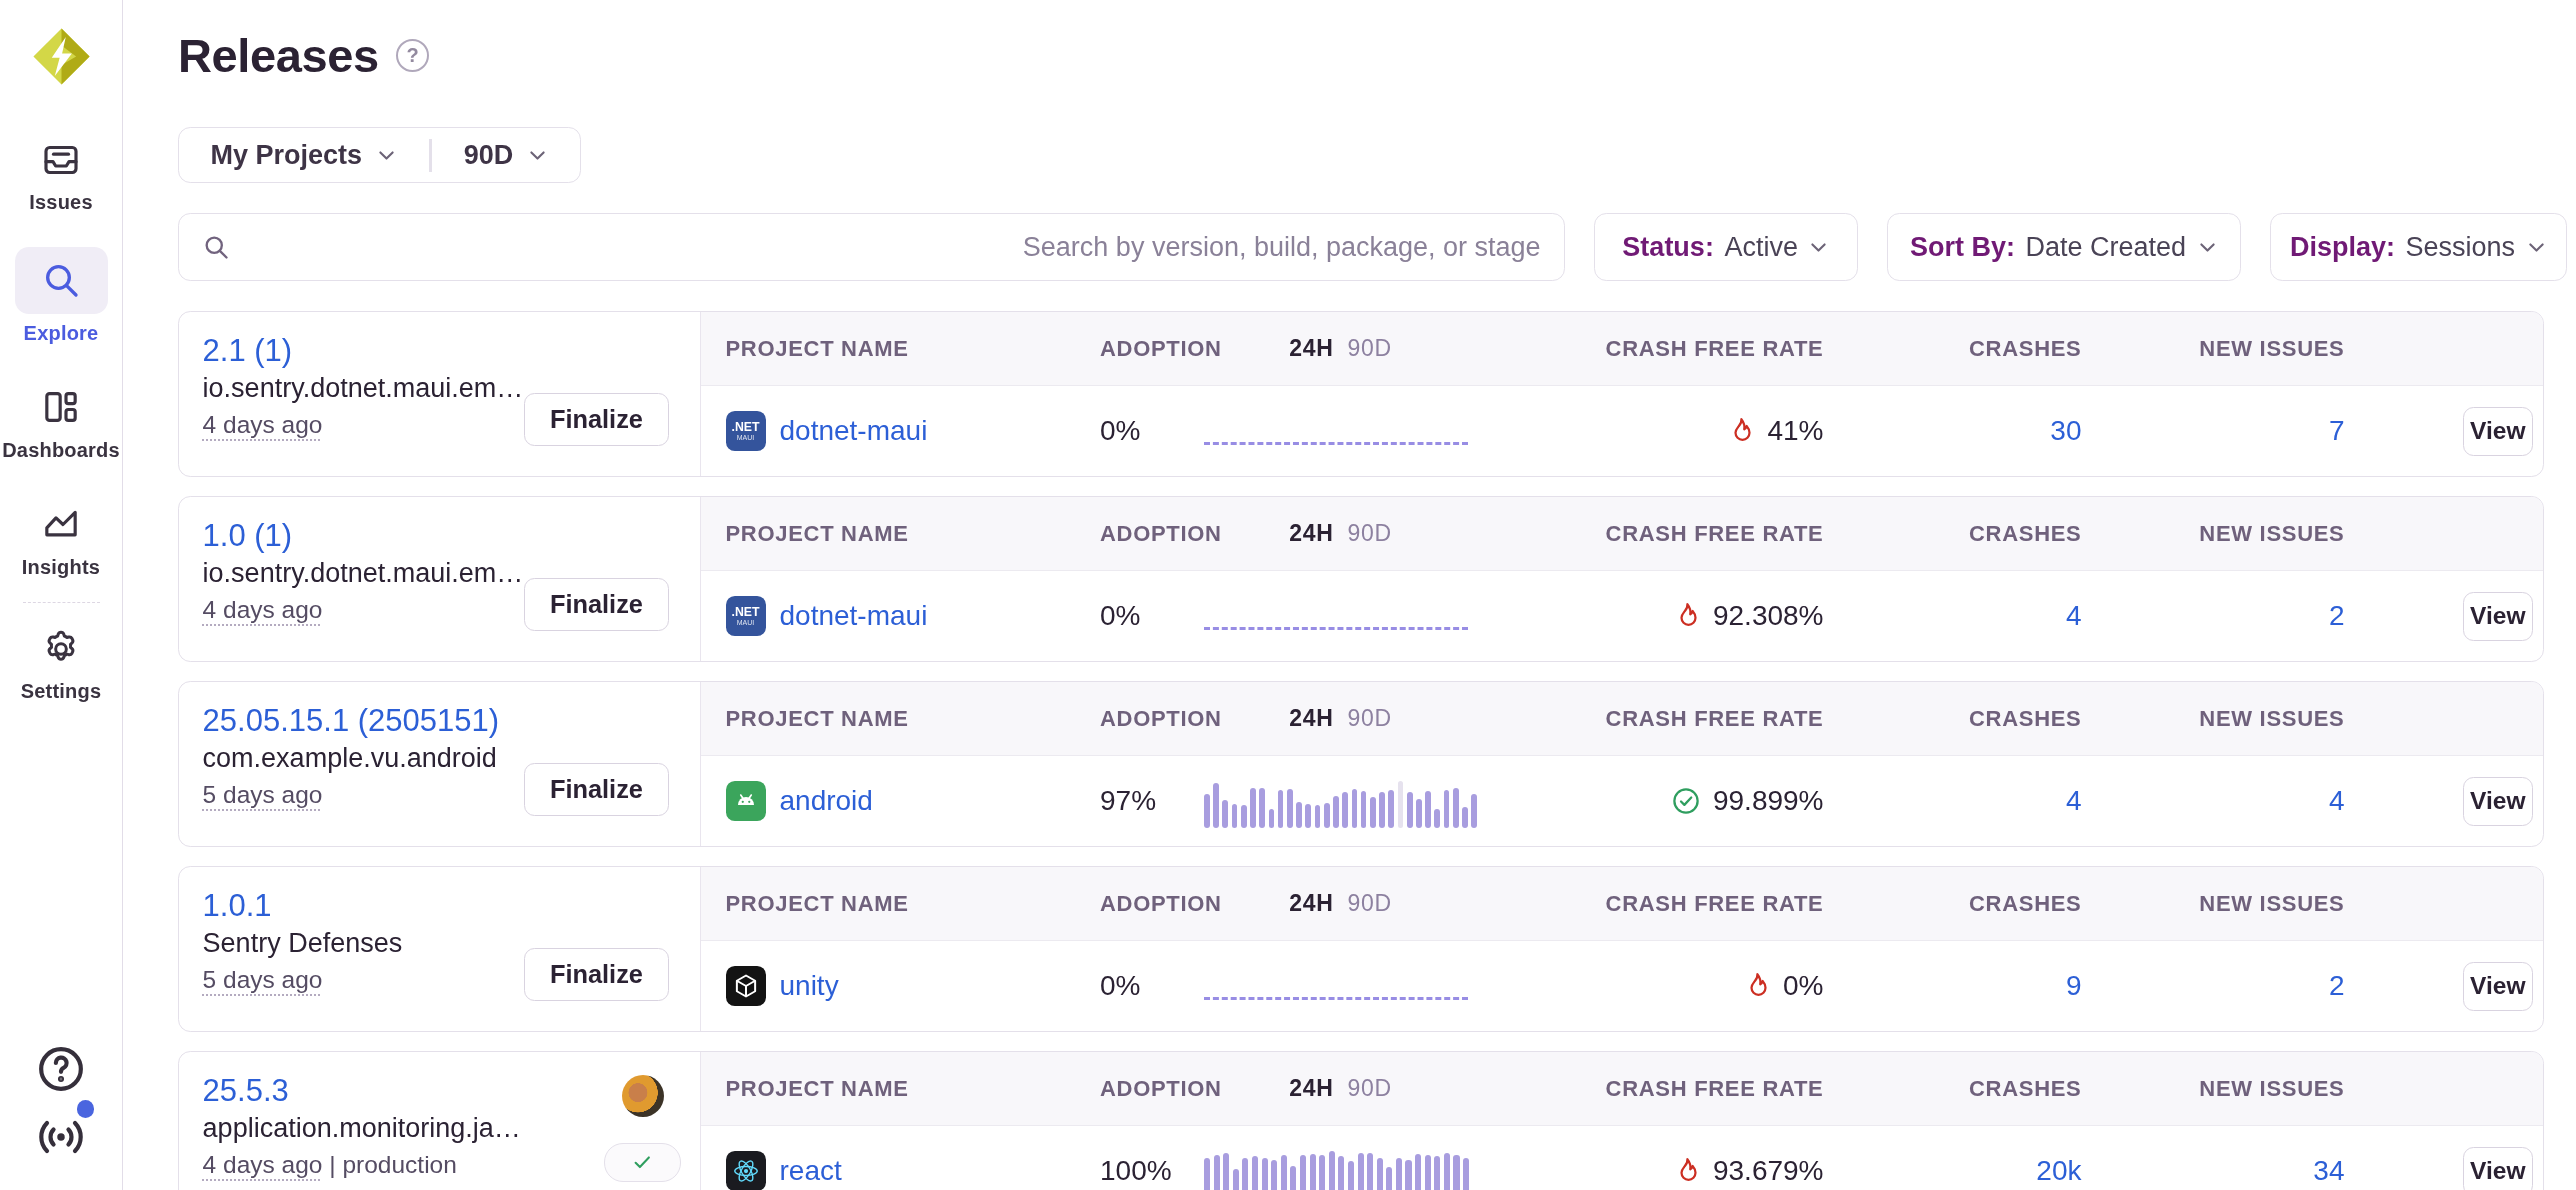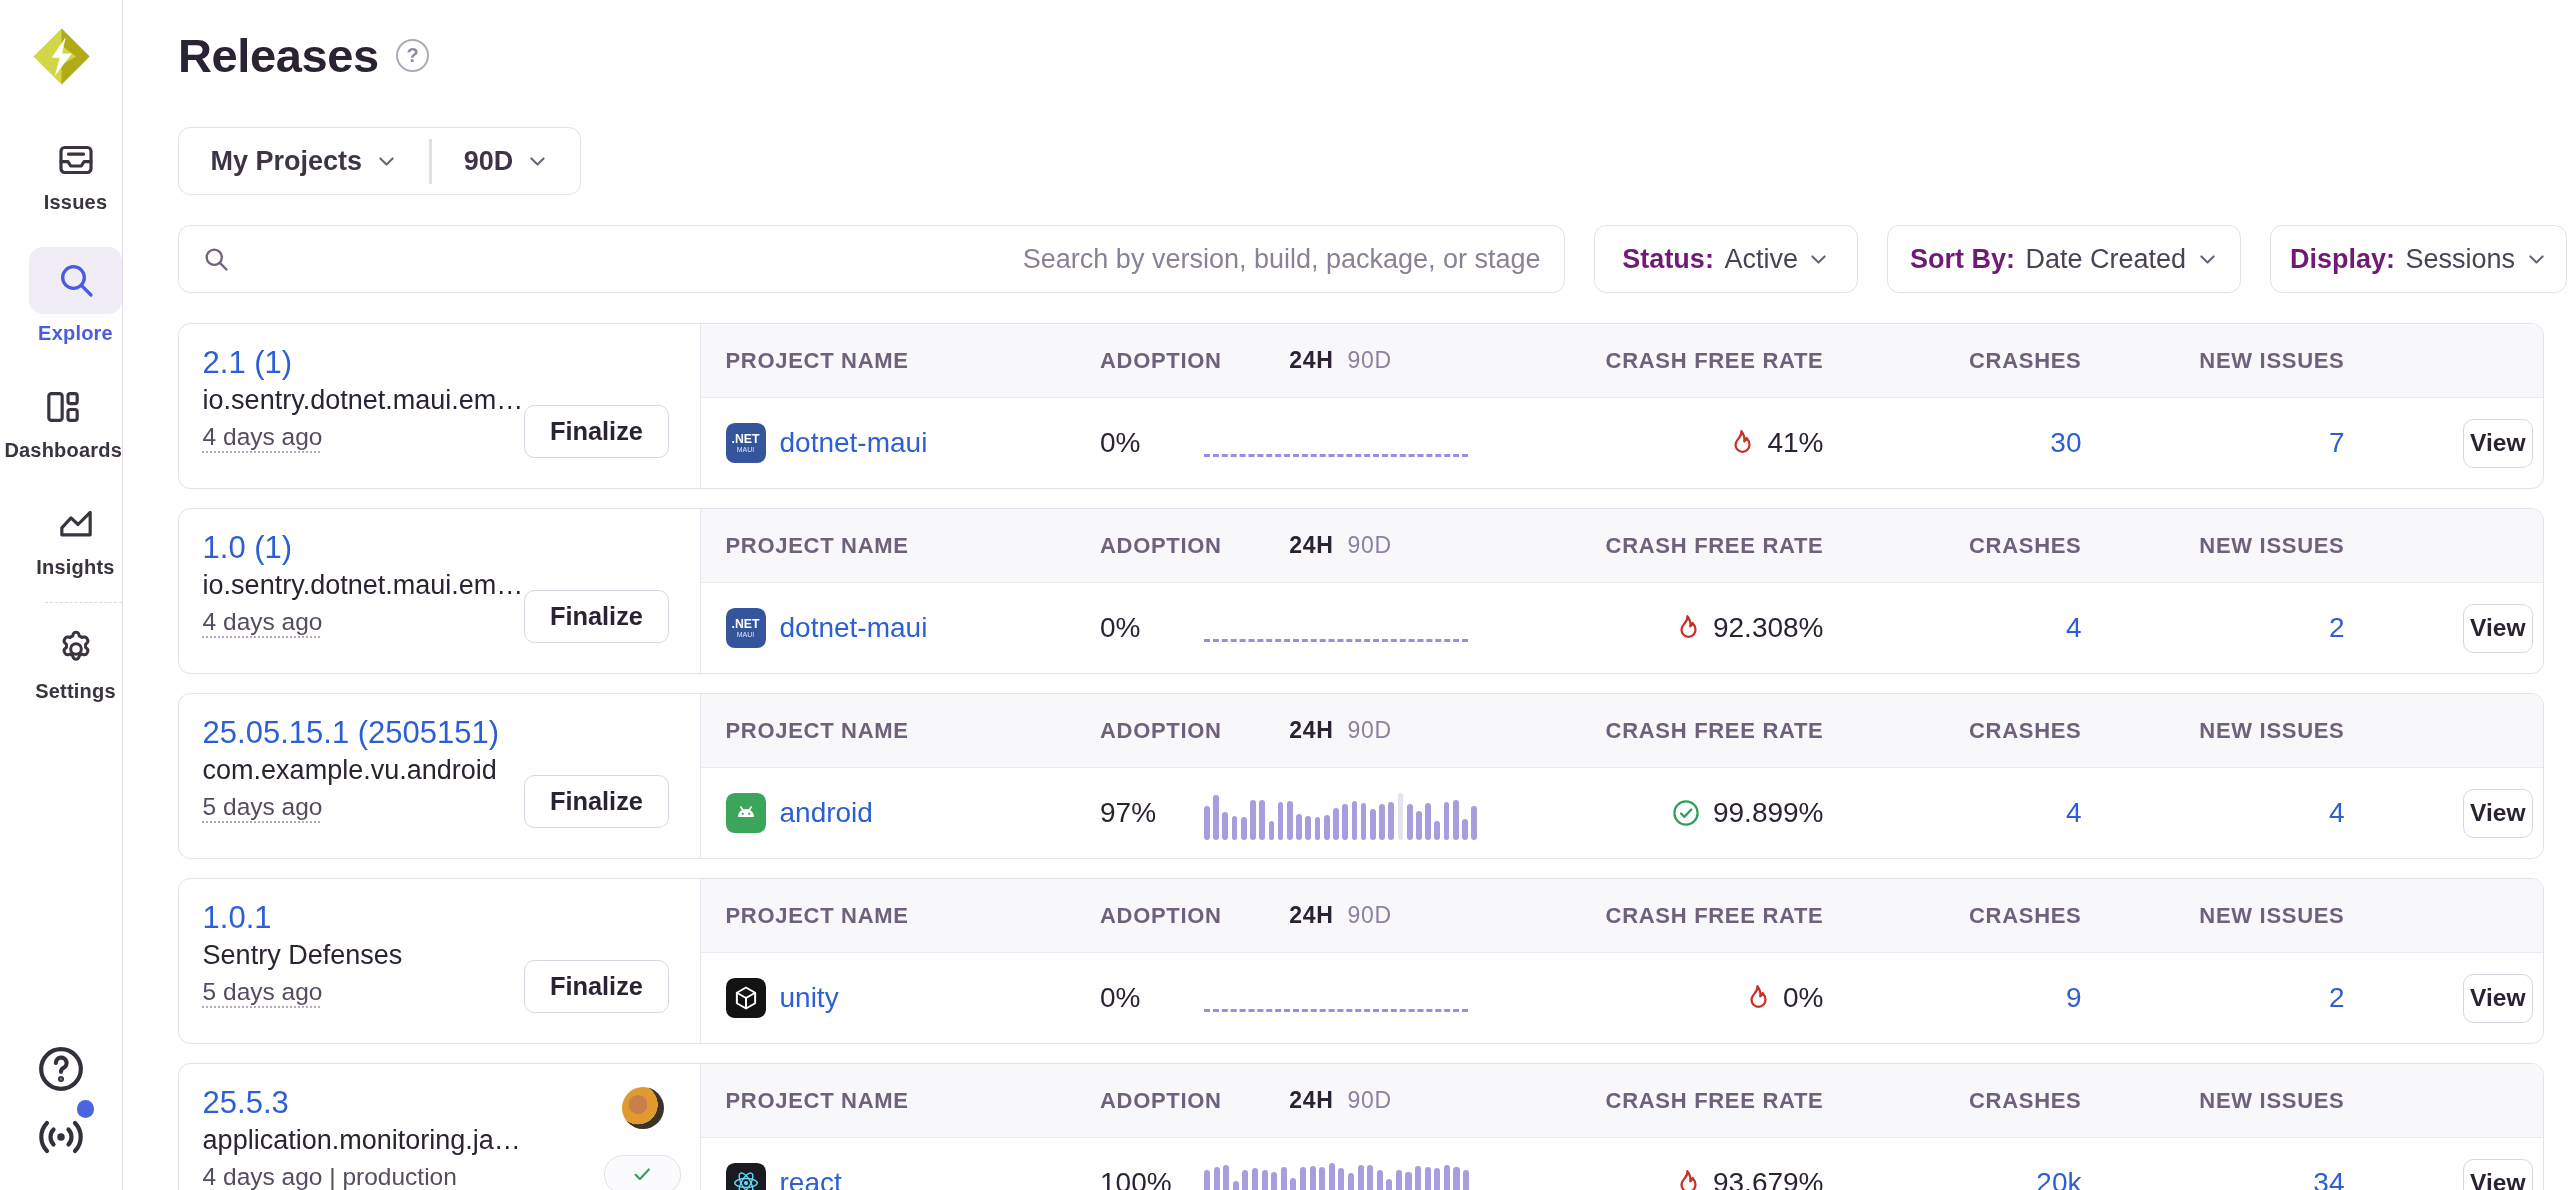--- a/index.html
+++ b/index.html
@@ -3,21 +3,21 @@
 <meta charset="utf-8">
 <style>
   * { margin:0; padding:0; box-sizing:border-box; }
   html,body { width:2576px; height:1191px; overflow:hidden; background:#fff;
     font-family:"Liberation Sans", sans-serif; color:#2b2233; }
 
   
   .sidebar { position:absolute; left:0; top:0; width:123px; height:100%;
     border-right:0.9px solid #e2dde8; background:#fff; display:flex; flex-direction:column; align-items:center; }
   .logo { margin-top:26px; width:67px; height:61px; cursor:pointer; }
-  .nav { display:flex; flex-direction:column; align-items:flex-end; width:100%; }
+  .nav { display:flex; flex-direction:column; align-items:center; width:100%; }
   .nav-item { display:flex; flex-direction:column; align-items:center; gap:7.9px; cursor:pointer; color:#3a3340; }
   .nav-item svg { width:40px; height:40px; stroke:#3a3340; }
   .nav-label { font-size:20px; font-weight:700; letter-spacing:0.2px; color:#3a3340; }
   .nav-item.active .icon-box { background:#f0edf6; border-radius:14px; width:93px; height:67px;
     display:flex; align-items:center; justify-content:center; }
   .icon-box { width:93px; height:47px; display:flex; align-items:center; justify-content:center; }
   .nav-item.active svg { stroke:#4b5cdf; }
   .nav-item.active .nav-label { color:#4b5cdf; }
   .nav-divider { width:77px; border-top:1.8px dashed #ddd7e3; margin:23px 0; }
   .side-bottom { position:absolute; left:0; bottom:0; width:123px; height:149px; }
@@ -28,21 +28,21 @@
   .notif-dot { position:absolute; right:-5.3px; top:-8.8px; width:17.5px; height:17.5px; border-radius:50%; background:#4a65df; }
 
   
   .main { position:absolute; left:123px; top:0; right:0; bottom:0; padding:30px 0 0 55px; }
   .title-row { display:flex; align-items:center; gap:17.5px; }
   h1 { font-size:47px; font-weight:700; letter-spacing:-0.4px; color:#2b2233; line-height:51px; }
   .title-help { width:33px; height:33px; border-radius:50%; border:2.6px solid #b0a8bb; color:#938a9f;
     font-size:20px; font-weight:700; display:flex; align-items:center; justify-content:center; cursor:pointer; }
 
   .pagefilter { margin-top:46px; display:inline-flex; align-items:stretch; border:1.8px solid #e4e0ea;
-    border-radius:12.3px; background:#fff; height:68px; }
+    border-radius:12.3px; background:#fff; height:56px; }
   .pf-seg { display:flex; align-items:center; gap:14px; padding:0 31.5px; font-size:27px; font-weight:700;
     color:#3e3446; cursor:pointer; white-space:nowrap; }
   .pf-div { width:1.8px; background:#e4e0ea; margin:10.5px 0; }
   .chev { width:21px; height:21px; stroke:#6c6377; flex:none; }
 
   .search-row { margin-top:30px; display:flex; gap:29px; width:2389px; }
   .searchbox { width:1389px; height:68px; border:1.8px solid #e4e0ea; border-radius:12.3px; display:flex;
     align-items:center; padding:0 23px; gap:15.8px; background:#fff; }
   .searchbox svg { width:28px; height:28px; stroke:#71637e; flex:none; }
   .searchbox input { border:none; outline:none; flex:1; font-size:27px; color:#2b2233;

